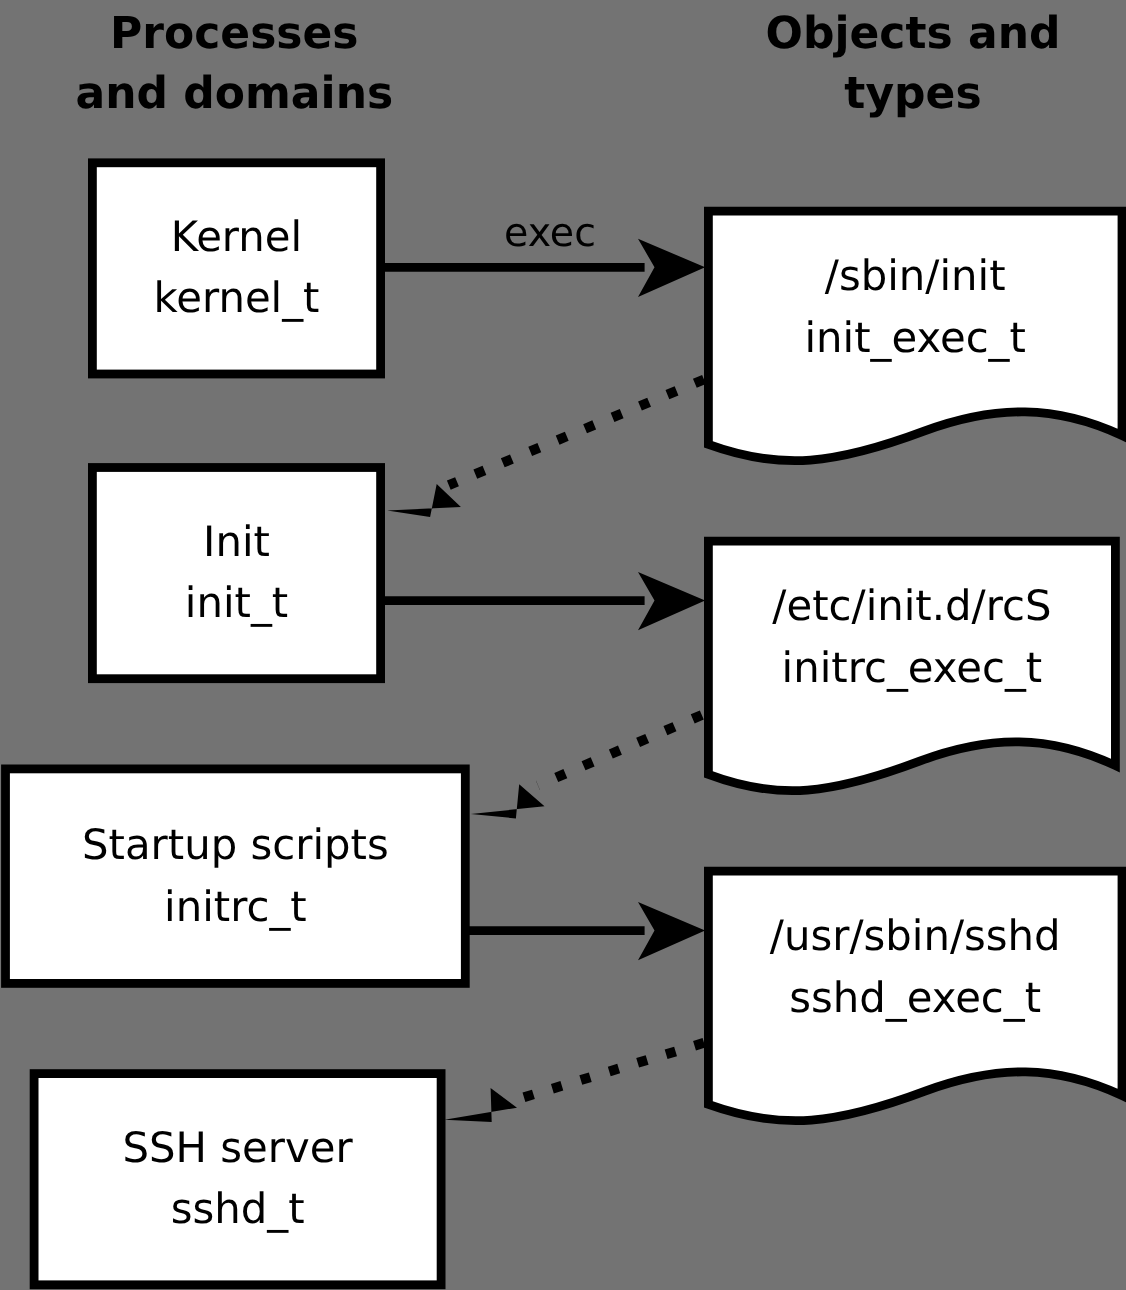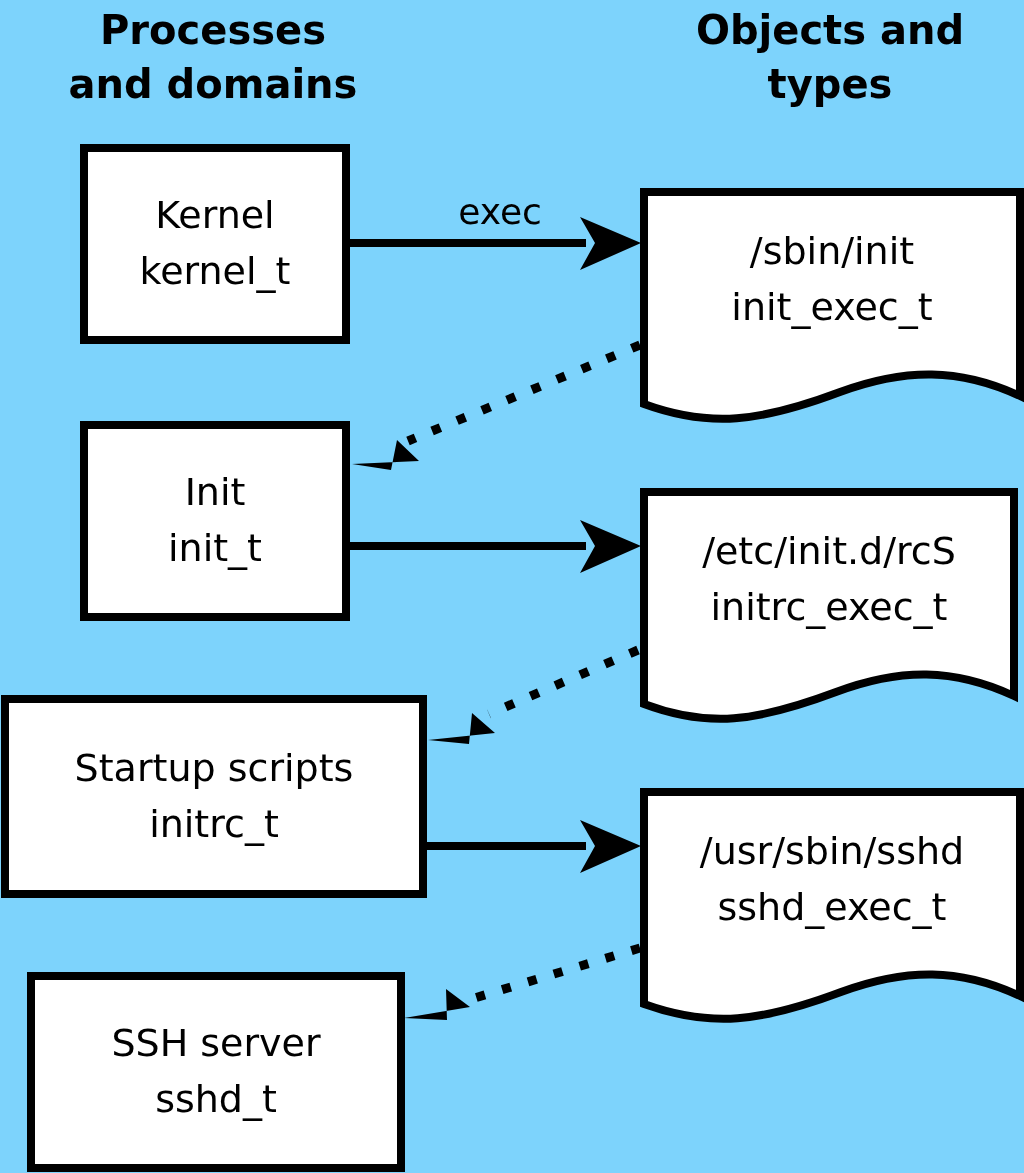--- a/index.html
+++ b/index.html
@@ -4,21 +4,21 @@
 <style>
   html, body {
     margin: 0;
     padding: 0;
     background: #ffffff;
   }
   #canvas {
     position: relative;
     width: 1024px;
     height: 1173px;
-    background: #7dd3fc;
+    background: #737373;
     overflow: hidden;
     font-family: "DejaVu Sans", sans-serif;
   }
   svg.diagram {
     display: block;
     width: 1024px;
     height: 1173px;
   }
   .col-title {
     font-family: "DejaVu Sans", sans-serif;

